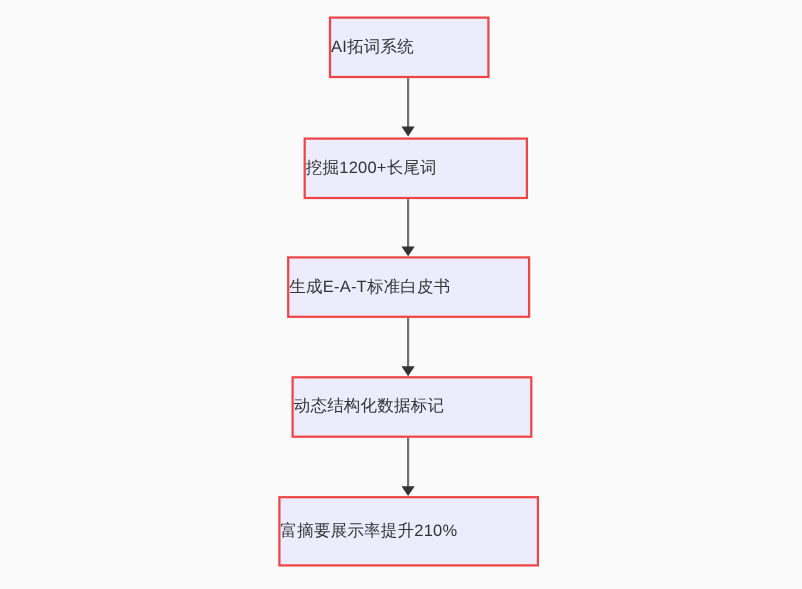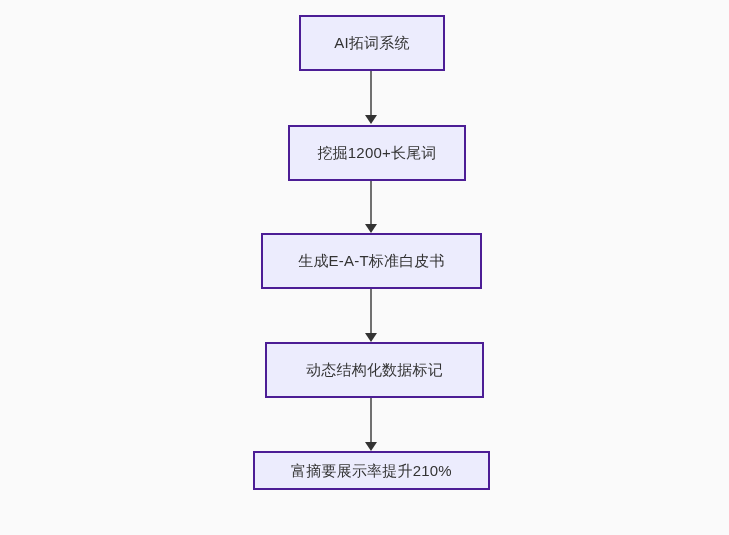--- a/index.html
+++ b/index.html
@@ -18,43 +18,42 @@
   #flowchart {
     position: relative;
     width: 729px;
     height: 535px;
   }
 
   .node {
     position: absolute;
     box-sizing: border-box;
     background: #ececfd;
-    border: 2px solid #4c1d95;
+    border: 2px solid #ef4444;
     border-radius: 0;
     display: flex;
     align-items: center;
-    justify-content: center;
     text-align: center;
   }
 
   .node-label {
     font-size: 15px;
     line-height: 1.2;
     color: #333333;
     font-weight: 400;
     letter-spacing: 0.2px;
     white-space: nowrap;
   }
 
   
   .node-1 { left: 299px; top: 15px;  width: 146px; height: 56px; }
-  .node-2 { left: 276px; top: 125px; width: 178px; height: 56px; margin-left: 12px; }
+  .node-2 { left: 276px; top: 125px; width: 204px; height: 56px; }
   .node-3 { left: 261px; top: 233px; width: 221px; height: 56px; }
   .node-4 { left: 265px; top: 342px; width: 219px; height: 56px; }
-  .node-5 { left: 253px; top: 451px; width: 237px; height: 39px; }
+  .node-5 { left: 253px; top: 451px; width: 237px; height: 64px; }
 
   
   .edge {
     position: absolute;
     left: 370px;
     width: 2px;
     background: #707070;
   }
   .edge-1 { top: 71px;  height: 46px; }
   .edge-2 { top: 181px; height: 44px; }

